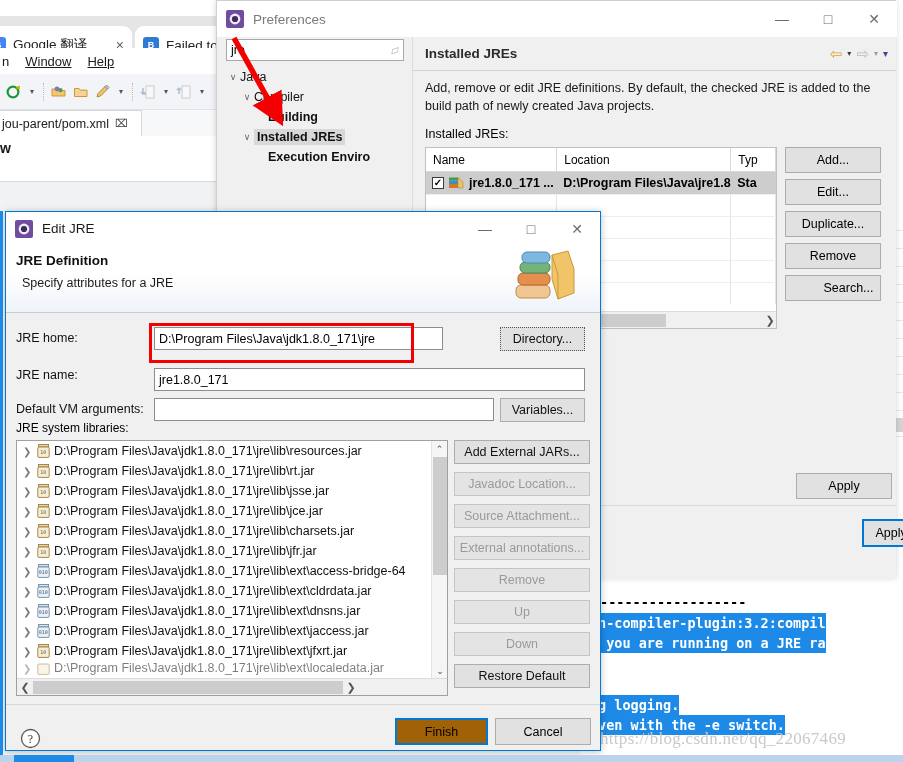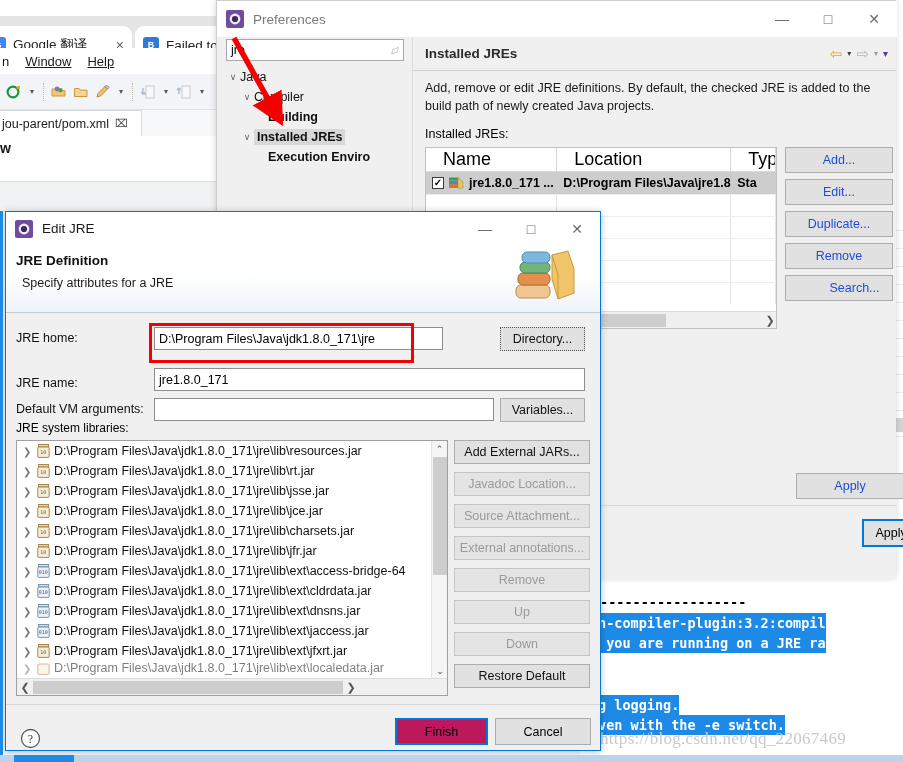--- a/index.html
+++ b/index.html
@@ -134,41 +134,41 @@
   .navcaret { font-size:8px; color:#3a3a3a; }
 
   #pr-desc { position:absolute; left:12px; top:42px; width:460px; font-size:12.5px; line-height:18px; color:#1a1a1a; }
   #pr-listlabel { position:absolute; left:12px; top:90px; font-size:12.5px; }
 
   #jre-table {
     position:absolute; left:12px; top:110px; width:352px; height:182px;
     background:#fff; border:1px solid #c0c0c0; overflow:hidden;
   }
   #jre-thead { display:flex; height:24px; background:#fff; border-bottom:1px solid #d8d8d8; }
-  #jre-thead div { display:flex; align-items:center; padding-left:17px; font-size:18px;
+  #jre-thead div { display:flex; align-items:center; padding-left:7px; font-size:12px;
                    border-right:1px solid #d8d8d8; overflow:hidden; white-space:nowrap; }
   .col-name { width:132px; }
   .col-loc  { width:175px; }
   .col-typ  { width:45px; }
   #jre-row { display:flex; height:22px; background:#cdcdcd; align-items:center; font-weight:bold; font-size:12.5px; }
   #jre-row .c { display:flex; align-items:center; padding-left:6px; gap:5px; overflow:hidden; white-space:nowrap; }
   .chk { width:12px; height:12px; border:1px solid #3b3b3b; background:#fff; flex:none;
          display:flex; align-items:center; justify-content:center; font-size:10px; line-height:1; }
   .jrebooks { width:15px; height:12px; flex:none; }
   .gridrow { height:22px; display:flex; border-top:1px solid #eee; }
   .gridrow div { border-right:1px solid #e4e4e4; }
   #jre-hscroll { position:absolute; left:0; bottom:0; width:352px; height:17px;
                  background:#f0f0f0; border-top:1px solid #dcdcdc; display:flex; align-items:center; }
   #jre-hscroll .thumb { height:13px; background:#cdcdcd; margin-left:2px; }
   #jre-hscroll .harr { margin-left:auto; width:16px; text-align:center; color:#555; font-size:11px; }
 
   .prefbtn {
-    position:absolute; width:108px; height:26px; background:#e1e1e1;
+    position:absolute; width:96px; height:26px; background:#e1e1e1;
     border:1px solid #adadad; font-size:12.5px; display:flex;
-    align-items:center; justify-content:center; color:#1d4ed8;
+    align-items:center; justify-content:center; color:#000000;
   }
 
   #apply-sep { position:absolute; left:0; top:468px; width:483px; height:1px; background:#d8d8d8; }
   #apply-btn { position:absolute; left:383px; top:436px; }
   #btn-apply-close {
     position:absolute; left:449px; top:482px; width:118px; height:28px;
     background:#e1e1e1; border:2px solid #0078d7; font-size:12.5px;
     display:flex; align-items:center; justify-content:center;
   }
 
@@ -216,21 +216,21 @@
                         font-size:9px; color:#4a4a4a; }
   #libs-vthumb { position:absolute; left:1px; top:16px; width:14px; height:118px; background:#cdcdcd; }
   #libs-hscroll { position:absolute; left:0; bottom:0; width:432px; height:17px; background:#f0f0f0;
                   border-top:1px solid #dcdcdc; display:flex; align-items:center; }
   #libs-hscroll .harr { width:16px; text-align:center; color:#555; font-size:11px; }
   #libs-hthumb { height:13px; background:#cdcdcd; width:310px; }
 
   #ej-bottom-sep { position:absolute; left:0; top:492px; width:594px; height:1px; background:#d8d8d8; }
   #ej-help { position:absolute; left:14px; top:516px; width:21px; height:21px; }
   #ej-finish { position:absolute; left:389px; top:506px; width:93px; height:27px;
-               background:#be185d; border:2px solid #0078d7; font-size:12.5px;
+               background:#a16207; border:2px solid #0078d7; font-size:12.5px;
                display:flex; align-items:center; justify-content:center; }
   #ej-cancel { position:absolute; left:489px; top:506px; width:96px; height:27px;
                background:#e1e1e1; border:1px solid #adadad; font-size:12.5px;
                display:flex; align-items:center; justify-content:center; }
 
   
   #status-strip { left:0; top:755px; width:903px; height:7px; background:#bcd3ec; }
   #status-blue { left:14px; top:755px; width:60px; height:7px; background:#1e8ae8; }
   #left-edge { left:0; top:211px; width:3px; height:551px; background:#1e8ae8; }
 </style>
@@ -505,21 +505,21 @@
         <path d="M40 6 L46 26 L46 50" fill="none" stroke="#c59a36"></path>
       </svg>
     </div>
   </div>
 
   <div class="ej-label" style="left:10px; top:119px;">JRE home:</div>
   <div class="ej-field" style="left:148px; top:115px; width:289px;">D:\Program Files\Java\jdk1.8.0_171\jre</div>
   <div class="ej-btn dotted" style="left:494px; top:115px; width:85px;">Directory...</div>
   <div id="redbox"></div>
 
-  <div class="ej-label" style="left:10px; top:164px;text-align:right;">JRE name:</div>
+  <div class="ej-label" style="left:10px; top:156px;text-align:right;">JRE name:</div>
   <div class="ej-field" style="left:148px; top:156px; width:431px;">jre1.8.0_171</div>
 
   <div class="ej-label" style="left:10px; top:190px;">Default VM arguments:</div>
   <div class="ej-field" style="left:148px; top:186px; width:340px;"></div>
   <div class="ej-btn" style="left:494px; top:186px; width:85px;">Variables...</div>
 
   <div id="libs-label">JRE system libraries:</div>
   <div id="libs-box">
     <div id="libs-list">
       <div class="libitem">

